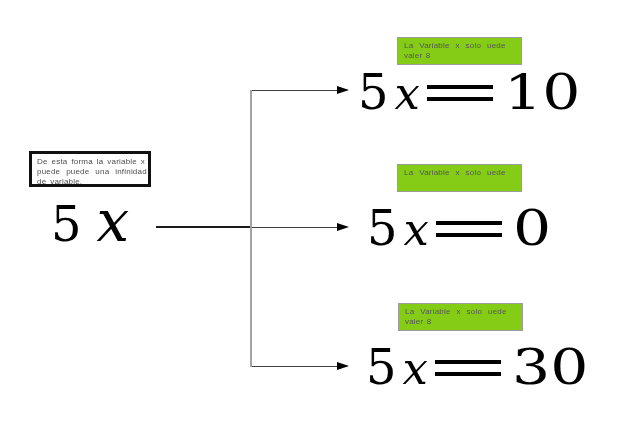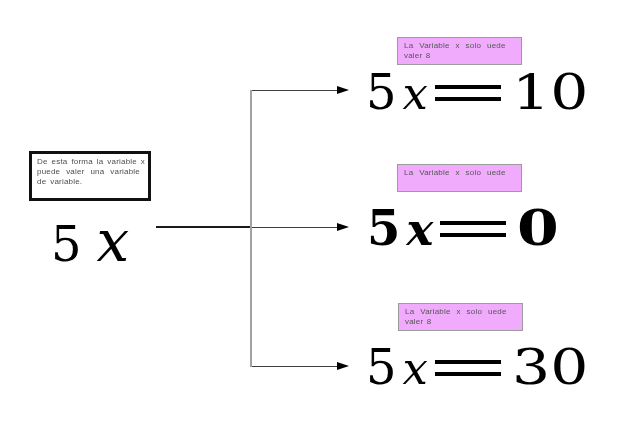--- a/index.html
+++ b/index.html
@@ -4,31 +4,31 @@
 <style>
   html,body { margin:0; padding:0; background:#fff; }
   .canvas {
     position:relative; width:640px; height:433px; background:#ffffff;
     font-family:"Liberation Sans", sans-serif; overflow:hidden;
   }
 
   
   .note {
     position:absolute; box-sizing:border-box; width:125px; height:28px;
-    background:#f0abfc; border:1px solid #9c9c9c;
+    background:#84cc16; border:1px solid #9c9c9c;
     padding:3px 4px 2px 6px; font-size:8px; line-height:10px;
     color:#565656; letter-spacing:0.2px;
   }
   .note .nl { display:block; word-spacing:3.5px; white-space:nowrap; }
   .note .nl2 { word-spacing:1px; }
 
   
   .bignote {
     position:absolute; left:29px; top:151px; box-sizing:border-box;
-    width:122px; height:50px; background:#ffffff; border:3px solid #111111;
+    width:122px; height:36px; background:#ffffff; border:3px solid #111111;
     padding:3px 3px 3px 5px; font-size:8px; line-height:10px;
     color:#4e4e4e; letter-spacing:0.2px;
   }
   .bignote .nl { display:block; word-spacing:1.5px; white-space:nowrap; }
   .bignote .nl2 { word-spacing:3.5px; }
 
   
   .math {
     position:absolute; font-family:"DejaVu Serif", serif;
     font-size:48px; line-height:48px; color:#000; white-space:nowrap;
@@ -52,33 +52,33 @@
     position:absolute; left:337px; width:0; height:0;
     border-left:12px solid #000;
     border-top:4px solid transparent; border-bottom:4px solid transparent;
   }
   .ahead-top { top:86px; } .ahead-mid { top:223px; } .ahead-bot { top:362px; }
 
   
   .note-0 { left:397px; top:37px; }
   .note-1 { left:397px; top:164px; }
   .note-2 { left:398px; top:303px; }
-  .eq-0 { left:366px; top:68px; }
-  .eq-1 { left:367px; top:204px;font-weight:bold; }
+  .eq-0 { left:358px; top:68px; }
+  .eq-1 { left:367px; top:204px; }
   .eq-2 { left:366px; top:343px;text-align:center; }
-  .expr-src { left:51px; top:220px;text-align:center; }
+  .expr-src { left:51px; top:200px;text-align:center; }
 </style>
 </head>
 <body>
 
 <div class="canvas">
 
   <div class="bignote">
     <span class="nl">De esta forma la variable x</span>
-    <span class="nl nl2">puede valer una variable</span>
+    <span class="nl nl2">puede puede una infinidad</span>
     <span class="nl">de variable.</span>
   </div>
 
   <div class="math expr-src">
     <span>5</span><span class="fx">x</span>
   </div>
 
   <div class="connector"></div>
   <div class="vline"></div>
   <div class="shaft shaft-top"></div>

